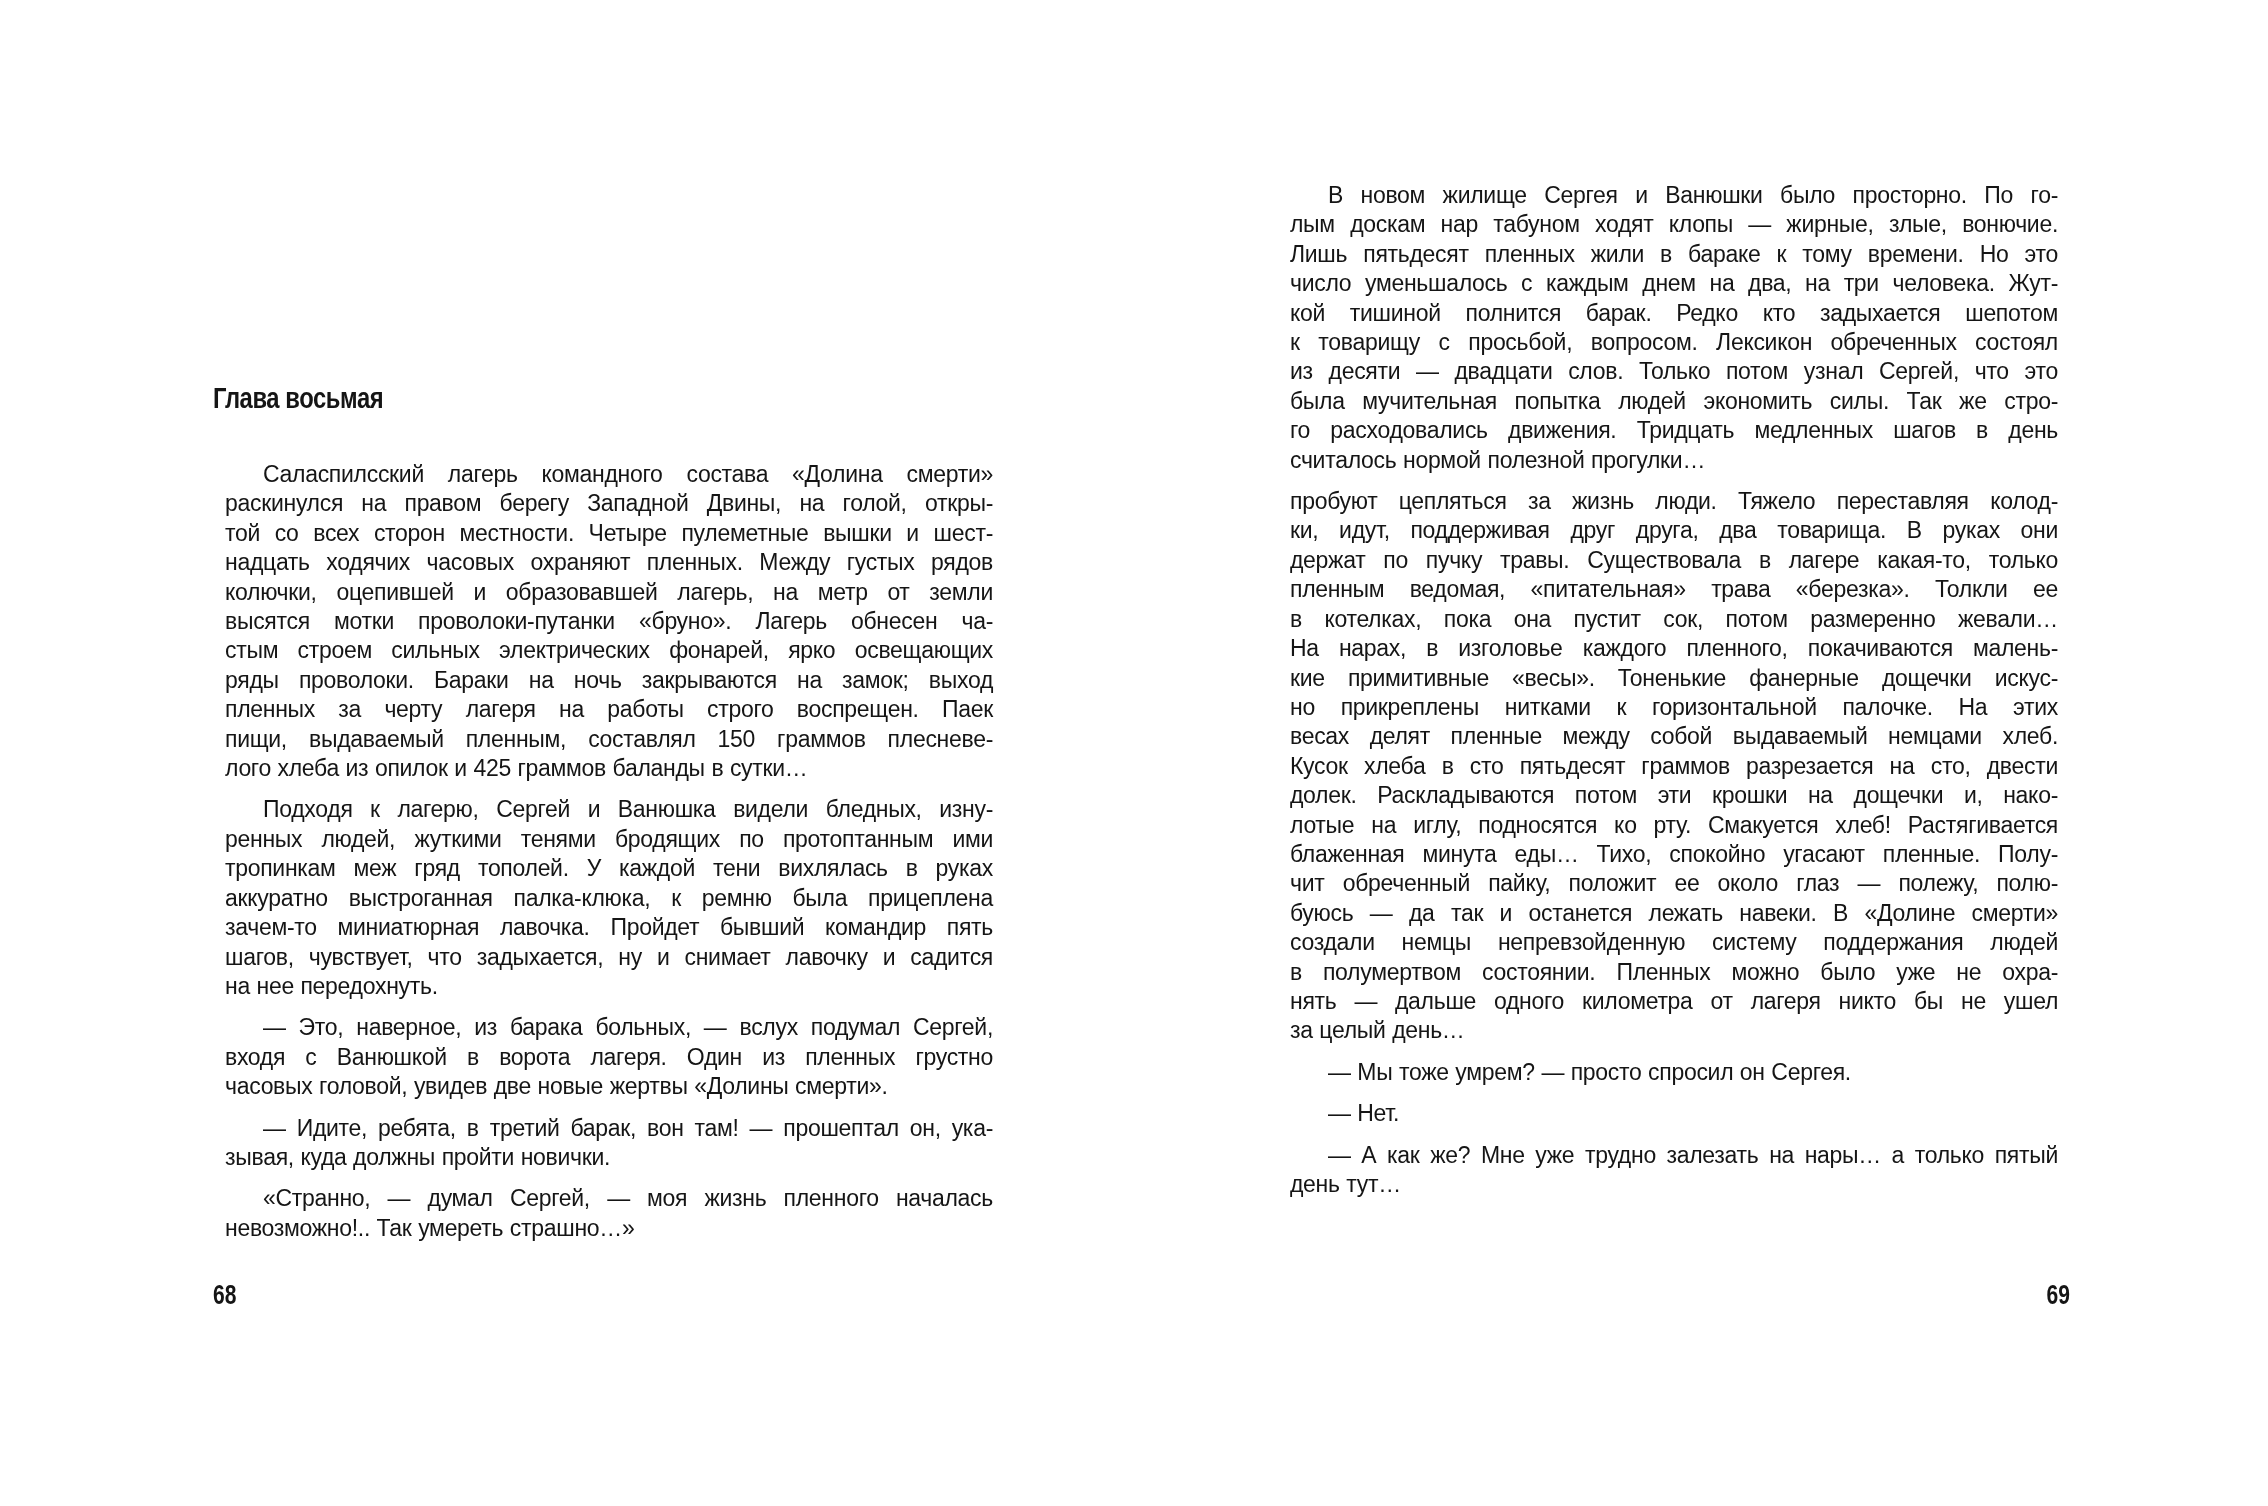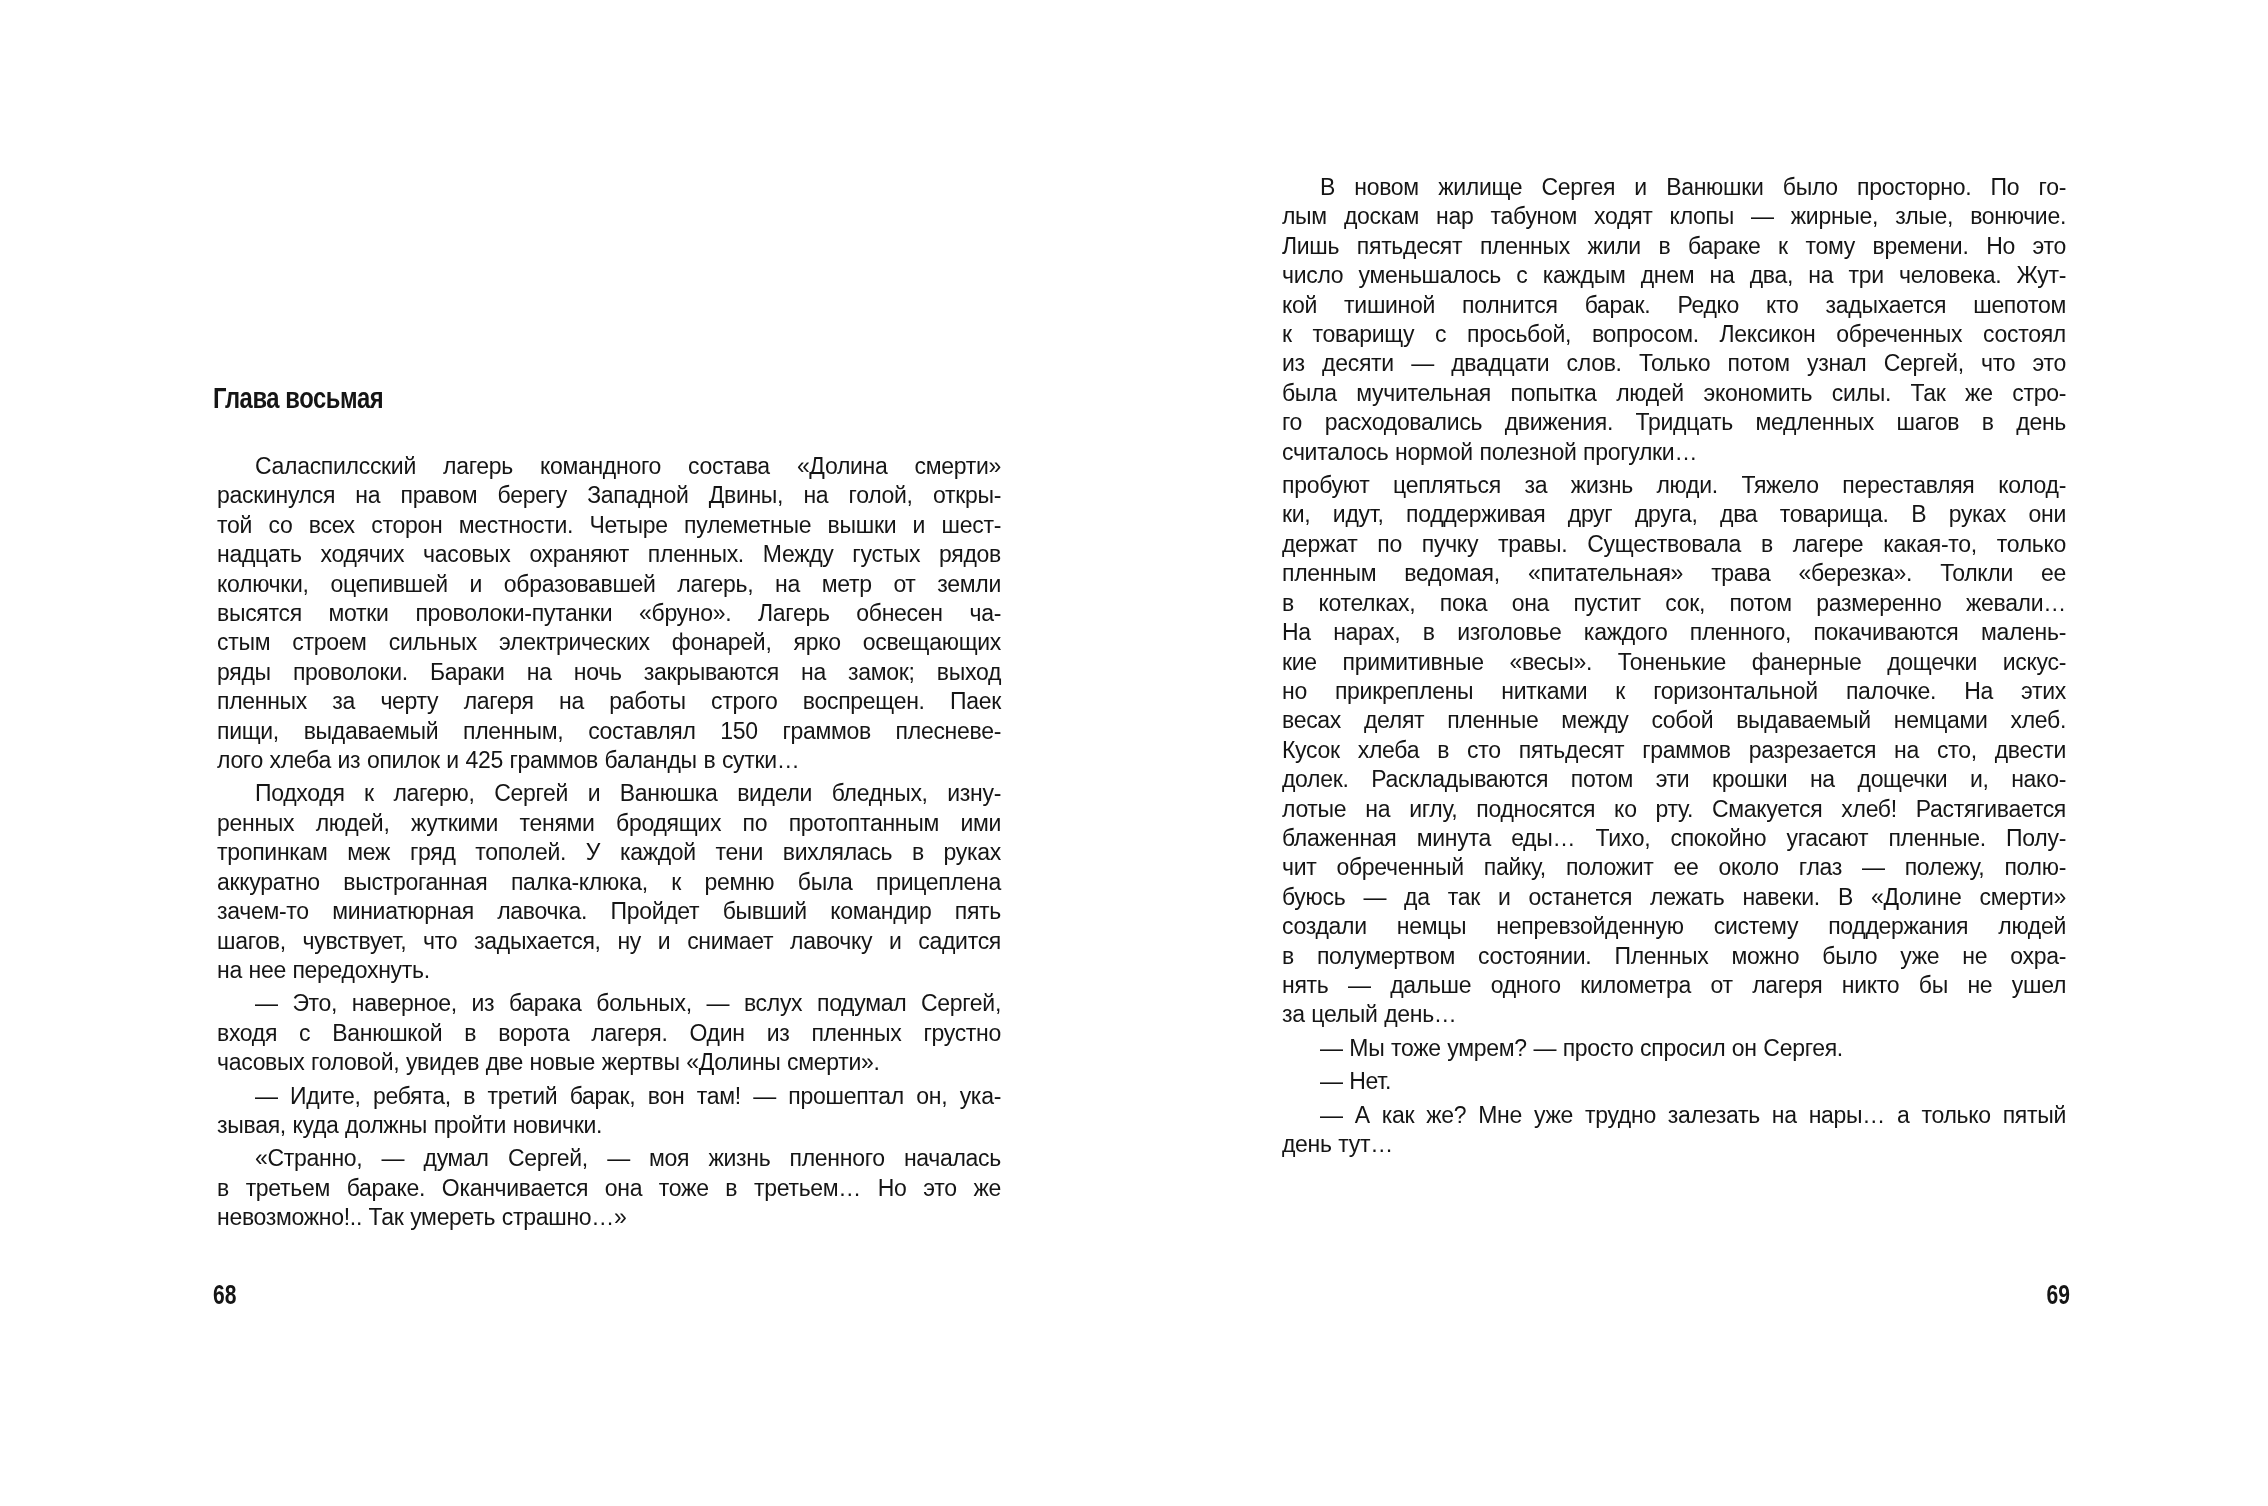--- a/index.html
+++ b/index.html
@@ -36,21 +36,21 @@
   }
 
   .page-body {
     position: absolute;
     left: 0;
     right: 0;
   }
   #left-body  { top: 448px; }
   #right-body { top: 169px; }
 
-  .para { margin: 4px; padding: 0; }
+  .para { margin: 12px; padding: 0; }
   .line {
     font-size: 23px;
     line-height: 29.4px;
     letter-spacing: -0.3px;
     word-spacing: 0.5px;
     text-align: justify;
     text-align-last: justify;
     white-space: normal;
   }
   .line.last  { text-align-last: left; }
@@ -106,21 +106,20 @@
         <div class="line first">— Это, наверное, из барака больных, — вслух подумал Сергей,</div>
         <div class="line">входя с Ванюшкой в ворота лагеря. Один из пленных грустно</div>
         <div class="line last">часовых головой, увидев две новые жертвы «Долины смерти».</div>
       </div>
       <div class="para">
         <div class="line first">— Идите, ребята, в третий барак, вон там! — прошептал он, ука-</div>
         <div class="line last">зывая, куда должны пройти новички.</div>
       </div>
       <div class="para">
         <div class="line first">«Странно, — думал Сергей, — моя жизнь пленного началась</div>
-        <div class="line">в третьем бараке. Оканчивается она тоже в третьем… Но это же</div>
         <div class="line last">невозможно!.. Так умереть страшно…»</div>
       </div>
     </div>
   <div class="page-number">68</div>
 </div>
 
 <div class="page" id="right-page">
   <div class="page-body" id="right-body">
       <div class="para">
         <div class="line first">В новом жилище Сергея и Ванюшки было просторно. По го-</div>

